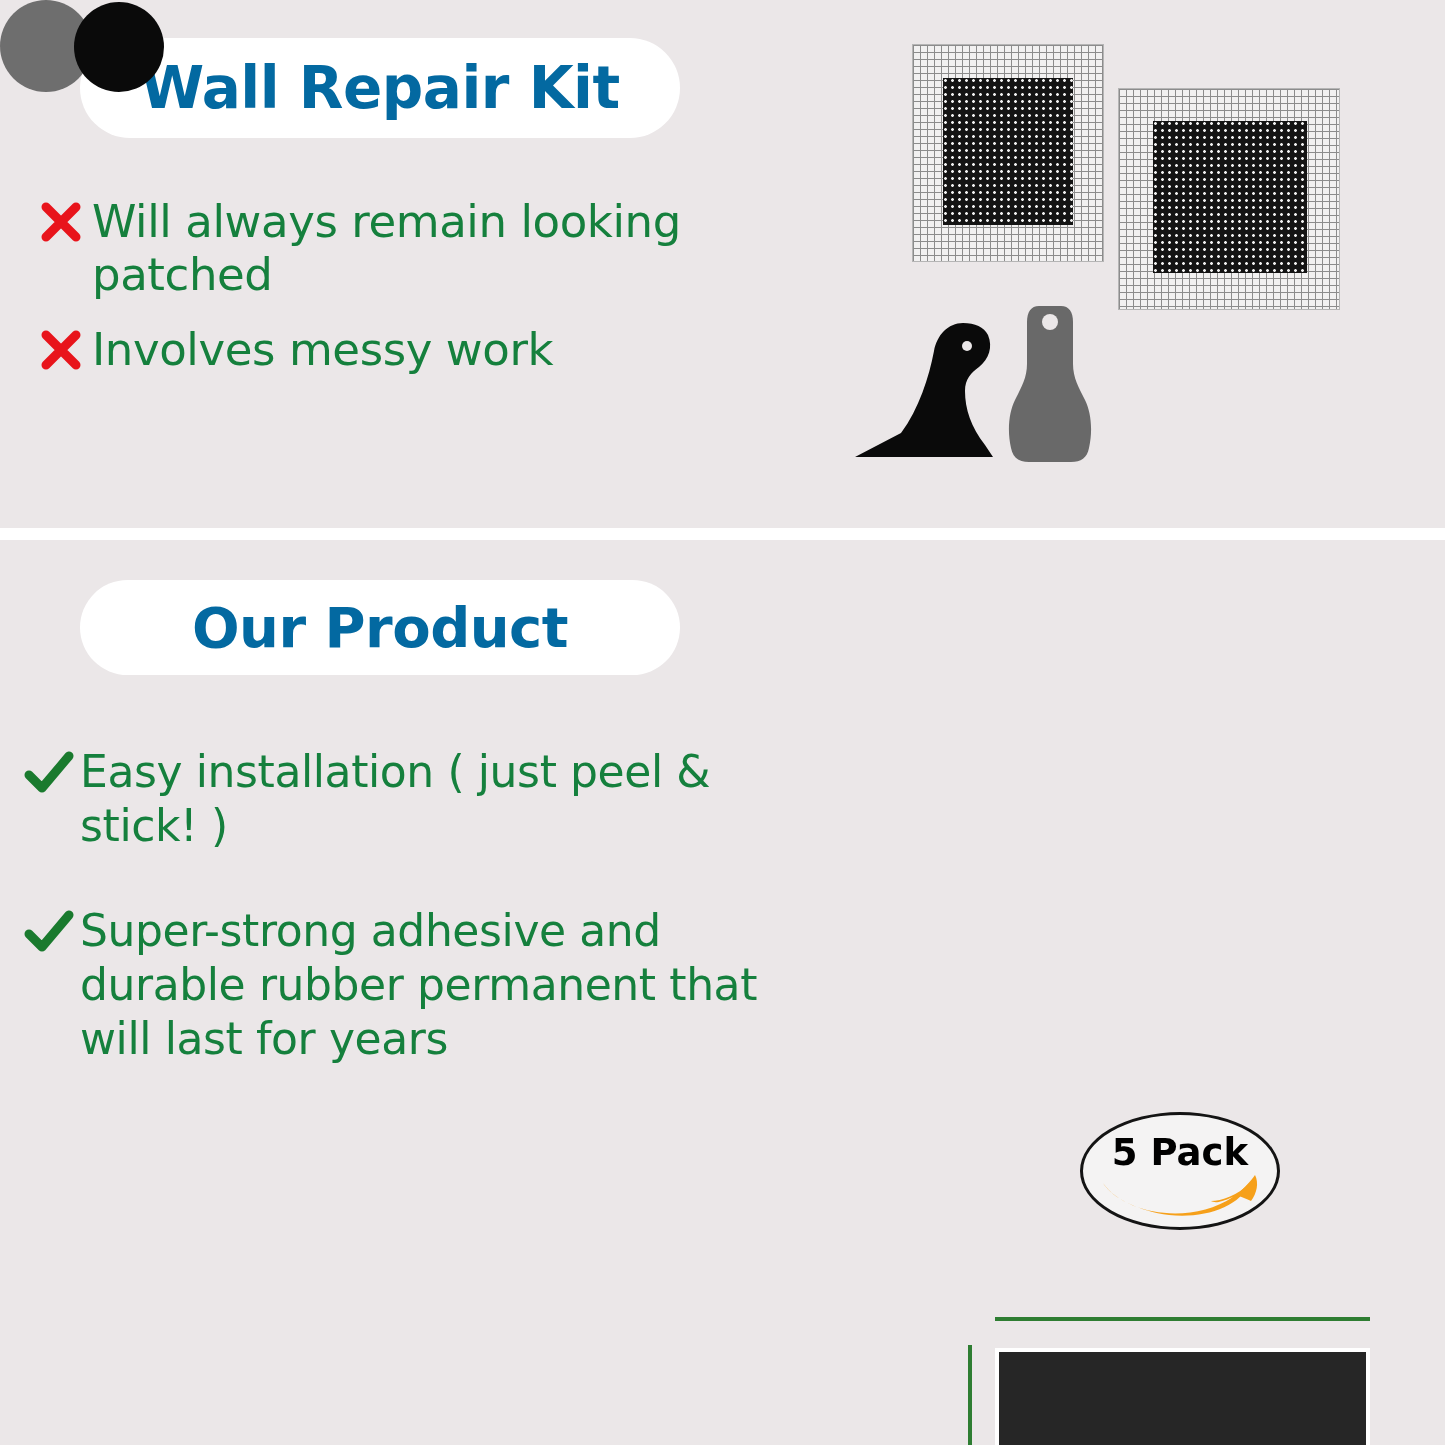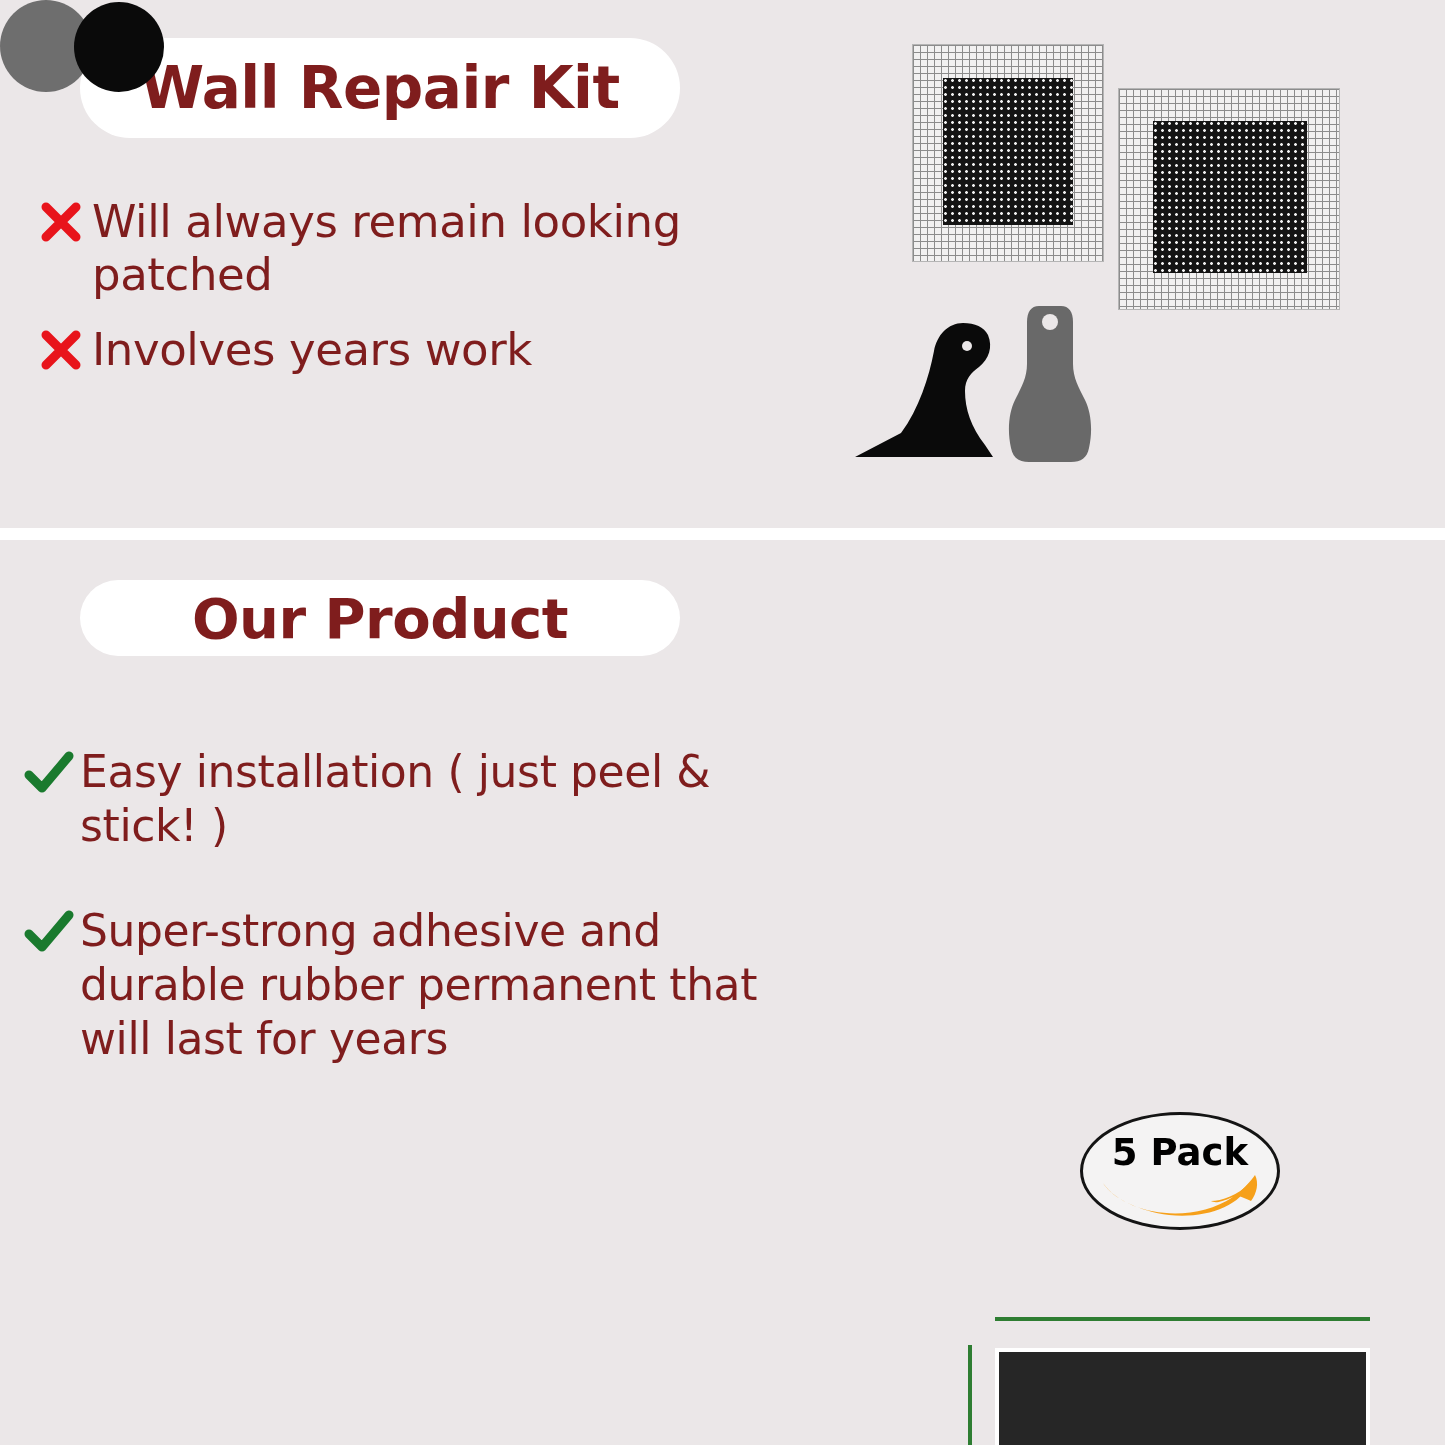--- a/index.html
+++ b/index.html
@@ -23,26 +23,26 @@
     position: absolute;
     background: #ffffff;
     border-radius: 60px;
     display: flex;
     align-items: center;
     justify-content: center;
   }
   .pill-title {
     font-size: 58px;
     font-weight: 700;
-    color: #7f1d1d;
+    color: #0369a1;
     letter-spacing: -0.5px;
     font-family: "DejaVu Sans", sans-serif;
   }
   #pill-top  { left: 80px; top: 38px;  width: 600px; height: 100px; }
-  #pill-bot  { left: 80px; top: 40px;  width: 600px; height: 76px; }
+  #pill-bot  { left: 80px; top: 40px;  width: 600px; height: 95px; }
   #pill-bot .pill-title { font-size: 56px; }
 
   
   .bullets { position: absolute; }
   #bullets-top { left: 30px; top: 195px; width: 660px; }
   #bullets-bot { left: 18px; top: 205px; width: 820px; }
 
   .bullet-row { display: flex; align-items: flex-start; }
   #bullets-top .bullet-row { margin-bottom: 22px; }
   #bullets-bot .bullet-row { margin-bottom: 52px; }
@@ -51,21 +51,21 @@
     flex: 0 0 auto;
     width: 62px;
     display: flex;
     justify-content: center;
     align-items: flex-start;
     padding-top: 4px;
   }
   .bullet-text {
     font-size: 45px;
     line-height: 1.18;
-    color: #7f1d1d;
+    color: #15803d;
     font-family: "DejaVu Sans", sans-serif;
     font-weight: 400;
     letter-spacing: -0.4px;
   }
   #bullets-bot .bullet-text { font-size: 44px; line-height: 1.22; }
 
   
   .mesh {
     position: absolute;
     background-color: #f2f1f1;
@@ -164,21 +164,21 @@
       </span>
       <span class="bullet-text">Will always remain looking patched</span>
     </div>
 
     <div class="bullet-row">
       <span class="mark">
         <svg width="46" height="46" viewBox="0 0 46 46">
           <path d="M8 8 L38 38 M38 8 L8 38" stroke="#e8141b" stroke-width="9" stroke-linecap="round"></path>
         </svg>
       </span>
-      <span class="bullet-text">Involves years work</span>
+      <span class="bullet-text">Involves messy work</span>
     </div>
 
   </div>
 
   <div class="mesh" id="mesh-a">
     <div class="mesh-core"></div>
   </div>
   <div class="mesh" id="mesh-b">
     <div class="mesh-core"></div>
   </div>

